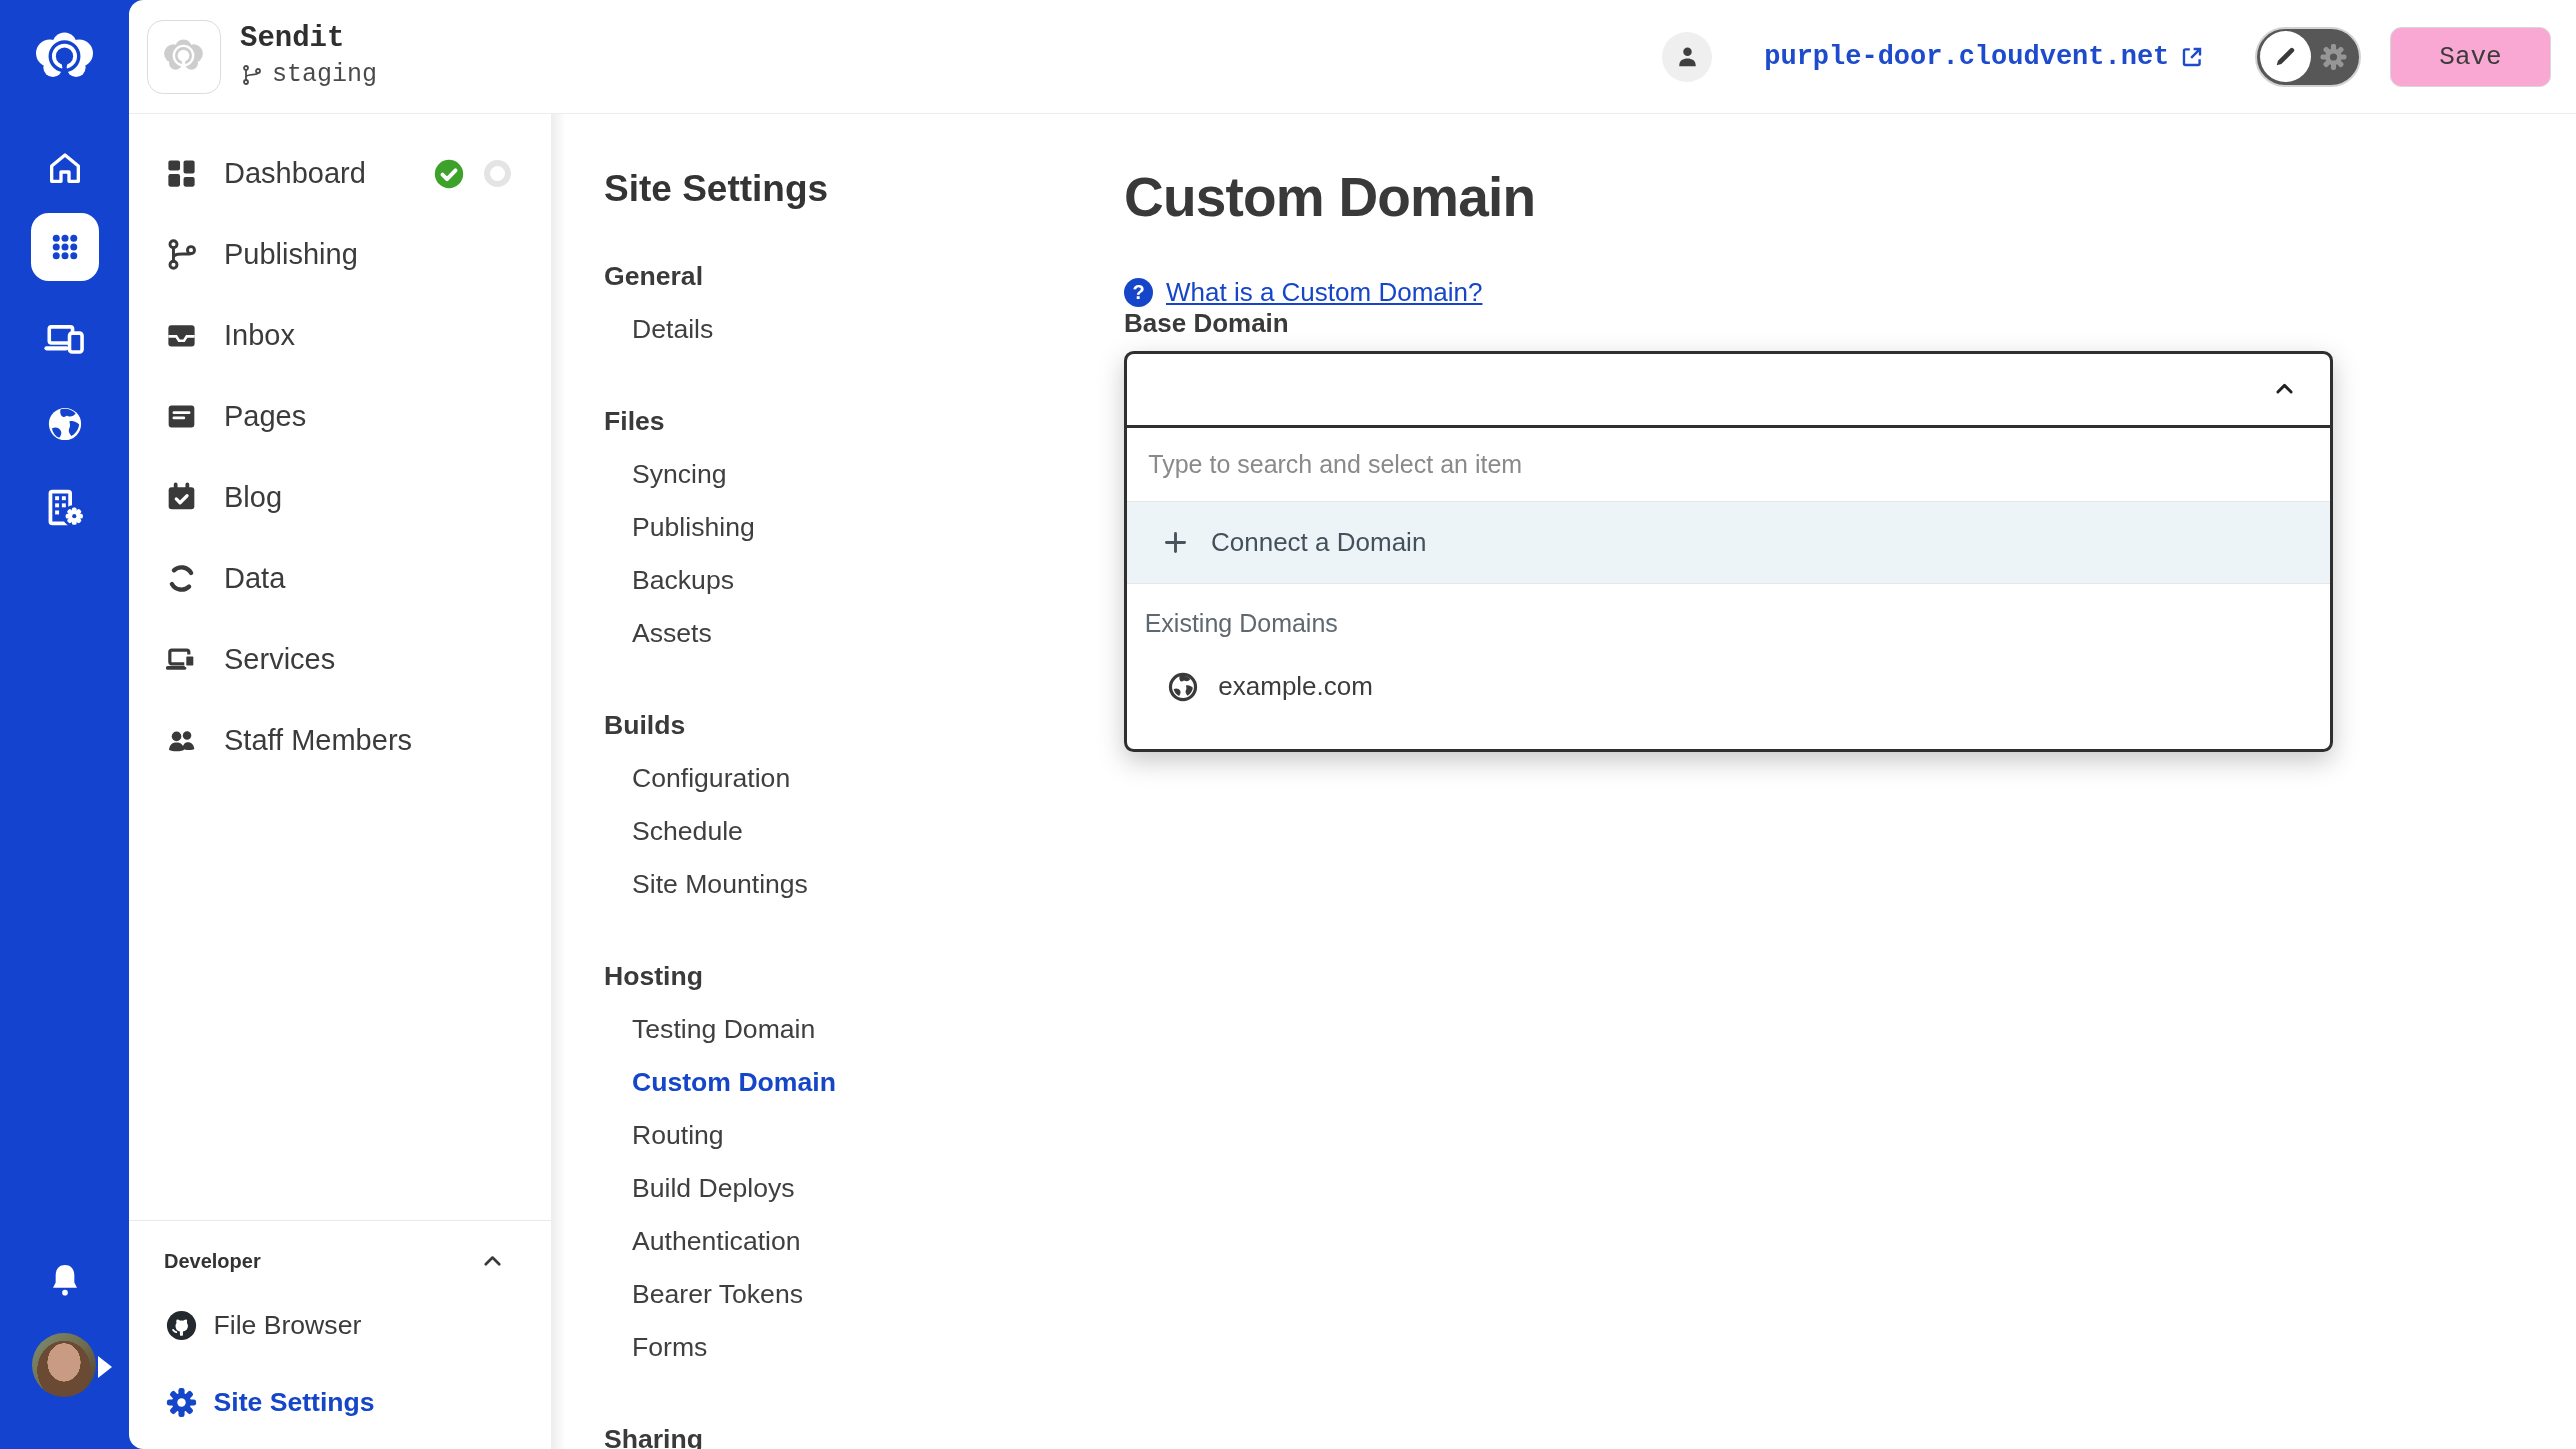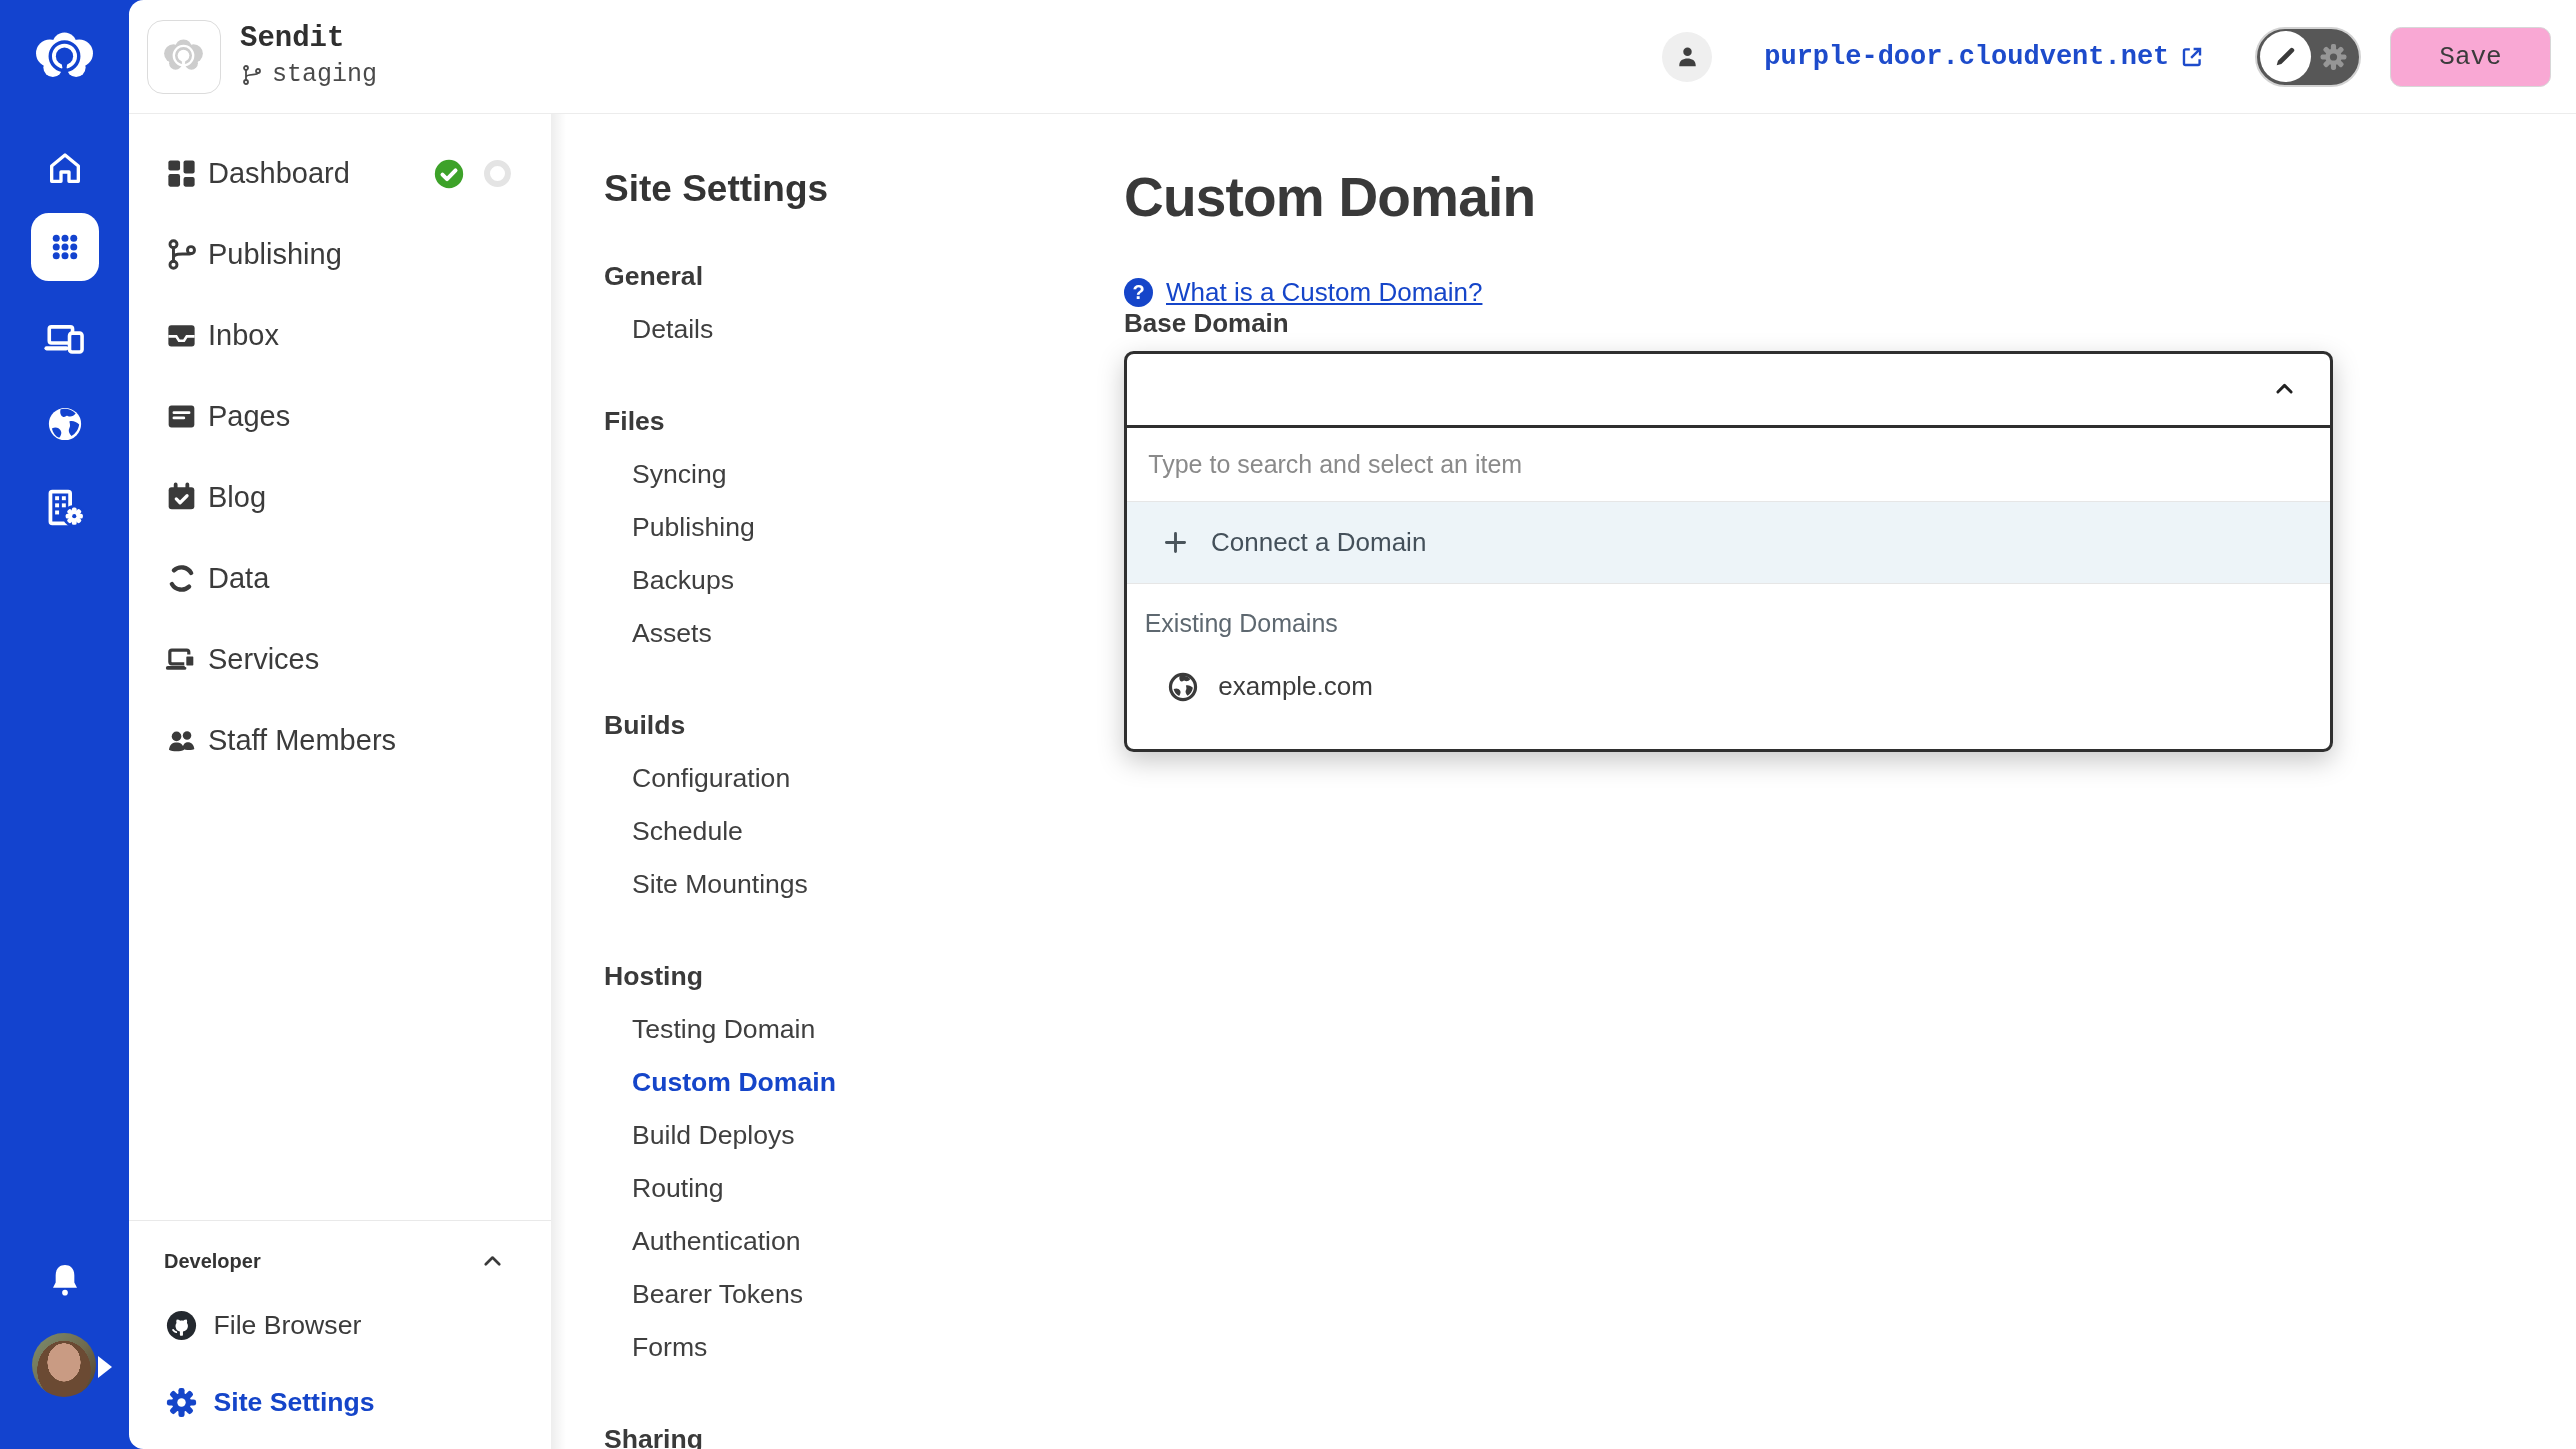--- a/index.html
+++ b/index.html
@@ -39,21 +39,21 @@
   .mode-toggle{margin-left:50px;width:106px;height:60px;border-radius:32px;background:#575757;border:2.4px solid #d2d2d2;box-sizing:border-box;display:flex;align-items:center;position:relative;}
   .mode-knob{position:absolute;left:3.2px;top:2.4px;width:51px;height:51px;border-radius:50%;background:#fff;display:flex;align-items:center;justify-content:center;}
   .mode-gear{position:absolute;right:9.7px;top:50%;transform:translateY(-50%);}
   .save-btn{margin-left:29px;width:161px;height:60px;border-radius:11.3px;background:#f9a8d4;border:0.8px solid #d7d7d7;font-size:26px;color:#3b3b3b;display:flex;align-items:center;justify-content:center;cursor:pointer;font-family:inherit;}
 
   
   .body{flex:1;display:flex;min-height:0;}
 
   
   .sidebar{width:422px;flex:0 0 422px;display:flex;flex-direction:column;padding-top:19.3px;box-sizing:border-box;}
-  .nav-row{height:81px;flex:0 0 81px;display:flex;align-items:center;padding-left:35px;gap:9px;cursor:pointer;}
+  .nav-row{height:81px;flex:0 0 81px;display:flex;align-items:center;padding-left:35px;gap:25px;cursor:pointer;}
   .nav-ico{width:35px;height:35px;flex:0 0 35px;color:#3a3a3a;display:flex;align-items:center;justify-content:center;}
   .nav-label{font-size:29px;color:#3b3b3b;}
   .status{margin-left:auto;margin-right:40px;display:flex;align-items:center;gap:17.7px;}
   .ring{width:27px;height:27px;border-radius:50%;border:6.4px solid #e4e4e4;box-sizing:border-box;background:#fff;}
   .dev-block{margin-top:auto;border-top:1.6px solid #e9e9e9;padding:14.5px 0 8px;}
   .dev-head{height:52px;display:flex;align-items:center;padding:0 45px 0 35px;cursor:pointer;}
   .dev-title{font-size:20px;font-weight:700;color:#333;}
   .dev-chev{margin-left:auto;color:#3a3a3a;display:flex;}
   .dev-row{height:77px;display:flex;align-items:center;padding-left:35px;gap:14.5px;cursor:pointer;}
   .dev-row .nav-label{font-size:26.6px;}
@@ -402,22 +402,22 @@
           <div class="sn-group-label">Builds</div>
           <div class="sn-item">Configuration</div>
           <div class="sn-item">Schedule</div>
           <div class="sn-item">Site Mountings</div>
         </div>
 
         <div class="sn-group">
           <div class="sn-group-label">Hosting</div>
           <div class="sn-item">Testing Domain</div>
           <div class="sn-item active">Custom Domain</div>
+          <div class="sn-item">Routing</div>
           <div class="sn-item">Build Deploys</div>
-          <div class="sn-item">Routing</div>
           <div class="sn-item">Authentication</div>
           <div class="sn-item">Bearer Tokens</div>
           <div class="sn-item">Forms</div>
         </div>
 
         <div class="sn-group">
           <div class="sn-group-label">Sharing</div>
         </div>
       </nav>
 

